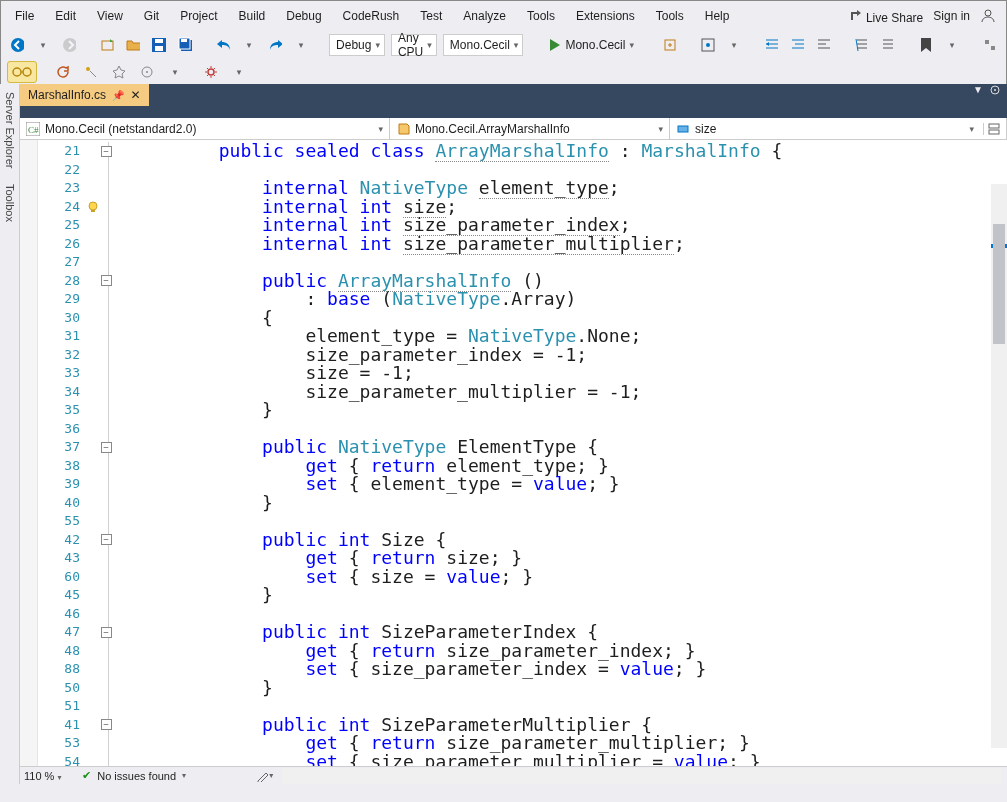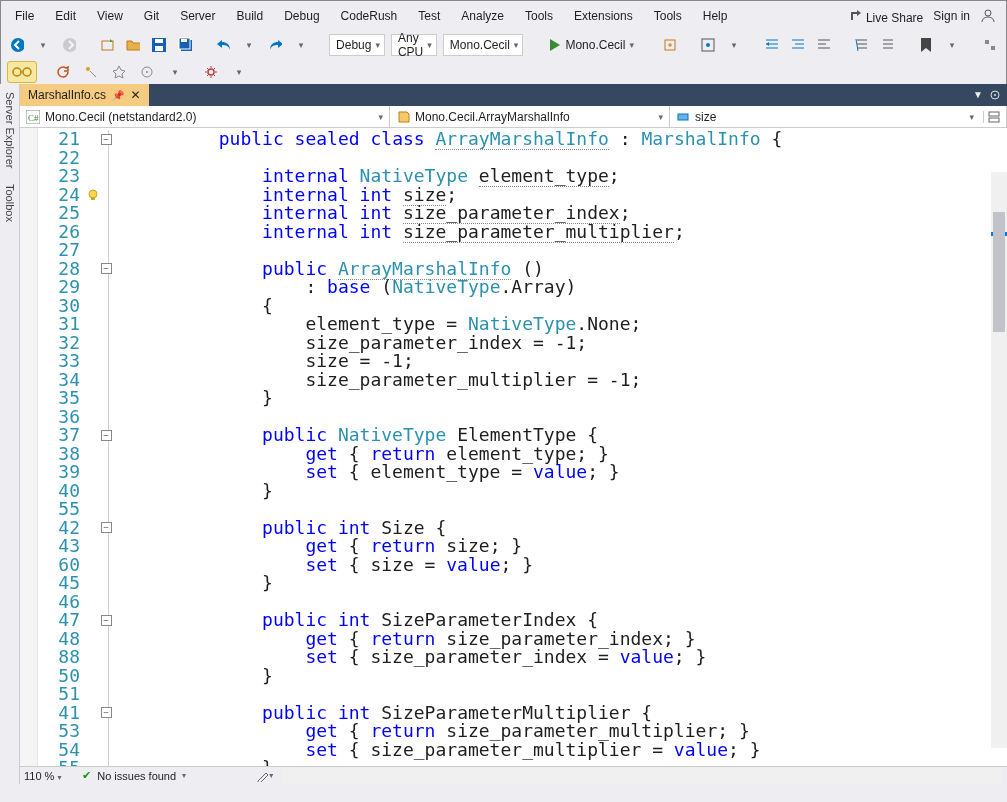--- a/index.html
+++ b/index.html
@@ -14,34 +14,34 @@
 .toolbar { display:flex; align-items:center; height:28px; padding:2px 6px; background:#eeeef2; gap:6px; }
 .toolbar .sep { width:1px; height:18px; background:#ccc; margin:0 3px; }
 .tb-btn { display:inline-flex; align-items:center; justify-content:center; min-width:20px; height:22px; padding:0 3px; cursor:default; }
 .combo { display:inline-flex; align-items:center; background:#fff; border:1px solid #ccc; height:22px; padding:0 4px 0 6px; font-size:12px; gap:4px; }
 .combo .chev { font-size:9px; color:#666; }
 .run-btn { display:inline-flex; align-items:center; gap:4px; padding:0 8px; height:22px; }
 .toolbar2 { display:flex; align-items:center; height:26px; padding:2px 6px; background:#eeeef2; border-bottom:1px solid #ccc; gap:8px; }
 .side-tabs { position:absolute; left:0; top:84px; bottom:18px; width:20px; background:#eeeef2; border-right:1px solid #ccc; display:flex; flex-direction:column; }
 .side-tab { writing-mode:vertical-rl; text-orientation:mixed; padding:8px 3px; font-size:11px; color:#444; cursor:default; }
 .main { position:absolute; left:20px; top:84px; right:0; bottom:18px; display:flex; flex-direction:column; background:#fff; }
-.tabwell { display:flex; align-items:center; height:22px; background:#364760; }
+.tabwell { display:flex; align-items:flex-start; height:34px; background:#364760; }
 .doc-tab { display:flex; align-items:center; background:#f5cb81; padding:0 8px; height:22px; gap:6px; font-size:12px; }
 .doc-tab .pin { font-size:10px; }
 .doc-tab .close { font-size:12px; cursor:default; }
 .tabwell-right { margin-left:auto; display:flex; gap:6px; padding-right:6px; color:#eee; }
 .navbar { display:flex; height:22px; border-bottom:1px solid #ccc; }
 .nav-drop { display:flex; align-items:center; padding:0 6px; border-right:1px solid #ccc; font-size:12px; gap:5px; flex:0 0 auto; }
 .nav-drop .chev { font-size:9px; color:#666; margin-left:auto; }
 .nav-drop.project{ width:370px; }
 .nav-drop.class{ width:280px; }
 .nav-drop.member{ flex:1; }
 .editor-area { flex:1; display:flex; overflow:hidden; background:#fff; position:relative; }
 .gutter-left { width:18px; background:#f5f5f5; border-right:1px solid #e5e5e5; }
-.line-numbers { width:48px; background:#fff; text-align:right; color:#2b91af; font-family:Consolas,monospace; font-size:18px; line-height:18.5px; padding-right:6px; padding-top:2px; }
+.line-numbers { width:48px; background:#fff; text-align:right; color:#2b91af; font-family:Consolas,monospace; font-size:13px; line-height:18.5px; padding-right:6px; padding-top:2px; }
 .outline-col { width:40px; background:#fff; font-family:Consolas,monospace; font-size:13px; line-height:18.5px; color:#a0a0a0; padding-top:2px; }
 .outline-col .row { height:18.5px; display:flex; align-items:center; justify-content:center; position:relative; }
 .outline-col .v { position:absolute; left:22px; width:1px; top:0; bottom:0; background:#d0d0d0; }
 .outline-col .bx { width:11px; height:11px; border:1px solid #888; background:#fff; font-size:9px; line-height:9px; text-align:center; color:#666; z-index:1; cursor:default; }
 .hint-col { position:absolute; left:66px; top:0; width:14px; font-family:Consolas,monospace; font-size:13px; line-height:18.5px; padding-top:2px; }
 .hint-col .row{ height:18.5px; display:flex; align-items:center; justify-content:center;}
 .code { flex:1; font-family:Consolas,monospace; font-size:18px; line-height:18.5px; white-space:pre; padding-left:6px; padding-top:2px; overflow:hidden; }
 .kw { color:#0000ff; }
 .type { color:#2b91af; }
 .ident { color:#1e1e1e; }
@@ -59,21 +59,21 @@
 </style>
 </head>
 <body>
 
 <div class="menubar">
   <div class="menu-items" id="menu-items">
       <span class="menu-item">File</span>
       <span class="menu-item">Edit</span>
       <span class="menu-item">View</span>
       <span class="menu-item">Git</span>
-      <span class="menu-item">Server</span>
+      <span class="menu-item">Project</span>
       <span class="menu-item">Build</span>
       <span class="menu-item">Debug</span>
       <span class="menu-item">CodeRush</span>
       <span class="menu-item">Test</span>
       <span class="menu-item">Analyze</span>
       <span class="menu-item">Tools</span>
       <span class="menu-item">Extensions</span>
       <span class="menu-item">Tools</span>
       <span class="menu-item">Help</span>
     </div>

